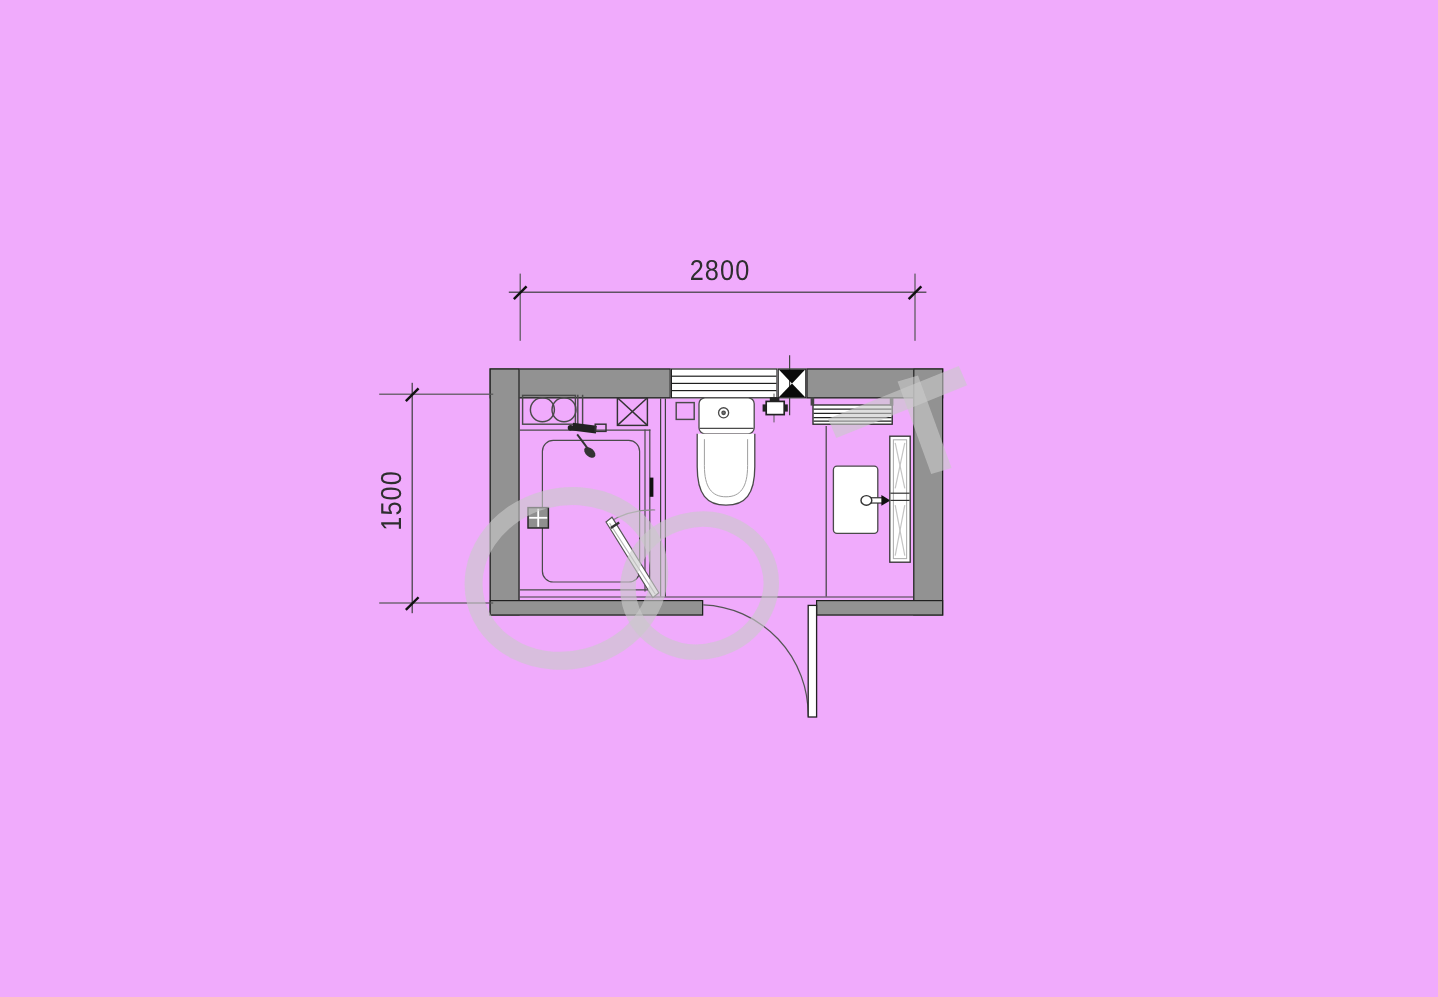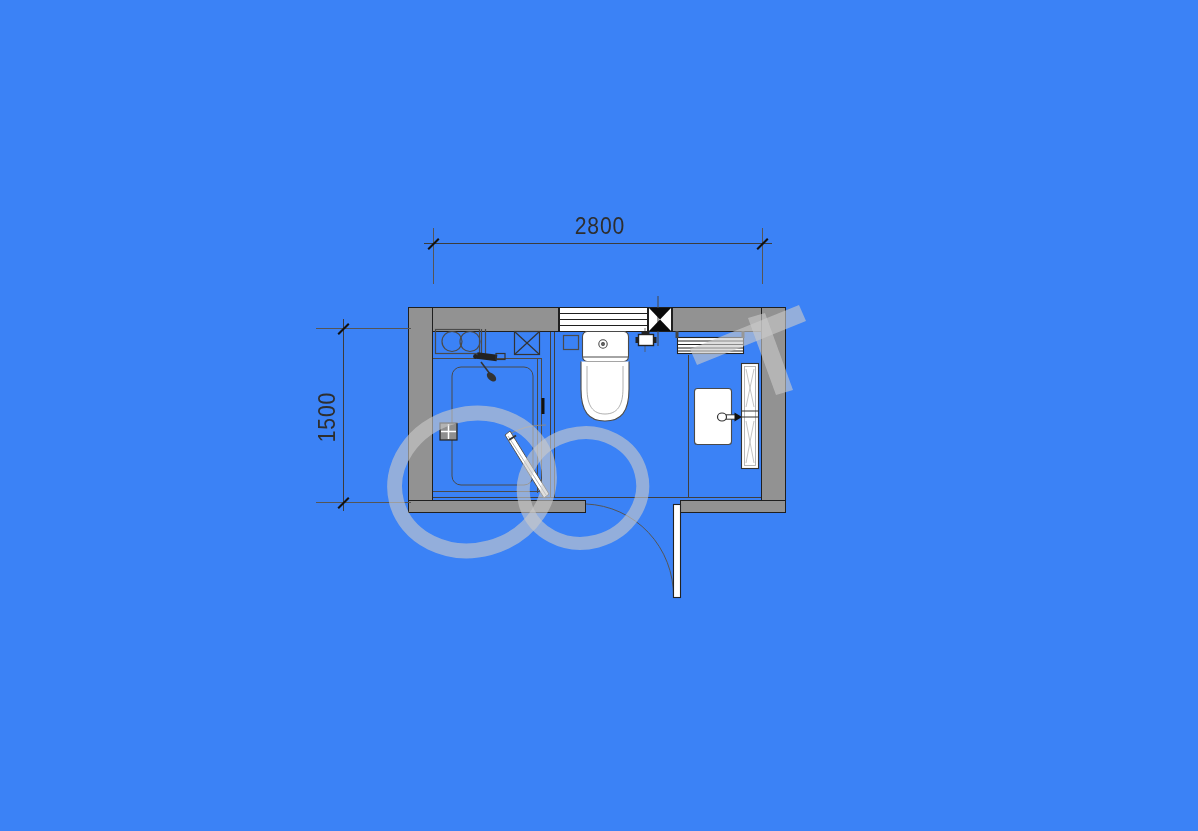--- a/index.html
+++ b/index.html
@@ -1,17 +1,17 @@
 <!DOCTYPE html>
 <html><head>
 <meta charset="utf-8">
 <style>
   html,body{margin:0;padding:0;background:#fff;}
   .canvas{
-    position:relative;width:1198px;height:831px;background:#3b82f6;overflow:hidden;
+    position:relative;width:1198px;height:831px;background:#f0abfc;overflow:hidden;
     font-family:"Liberation Sans", sans-serif;
   }
   .abs{position:absolute;box-sizing:border-box;}
   
   .wall{background:#929292;border:1px solid #1f1f1f;}
   .window-cell{background:#ffffff;border:1px solid #1f1f1f;}
   .window-cell .pane-line{position:absolute;left:0;width:100%;height:1px;background:#1f1f1f;}
   .column-cell{background:#ffffff;border:1px solid #1f1f1f;}
   
   .dim-line{background:#3c3c3c;}

